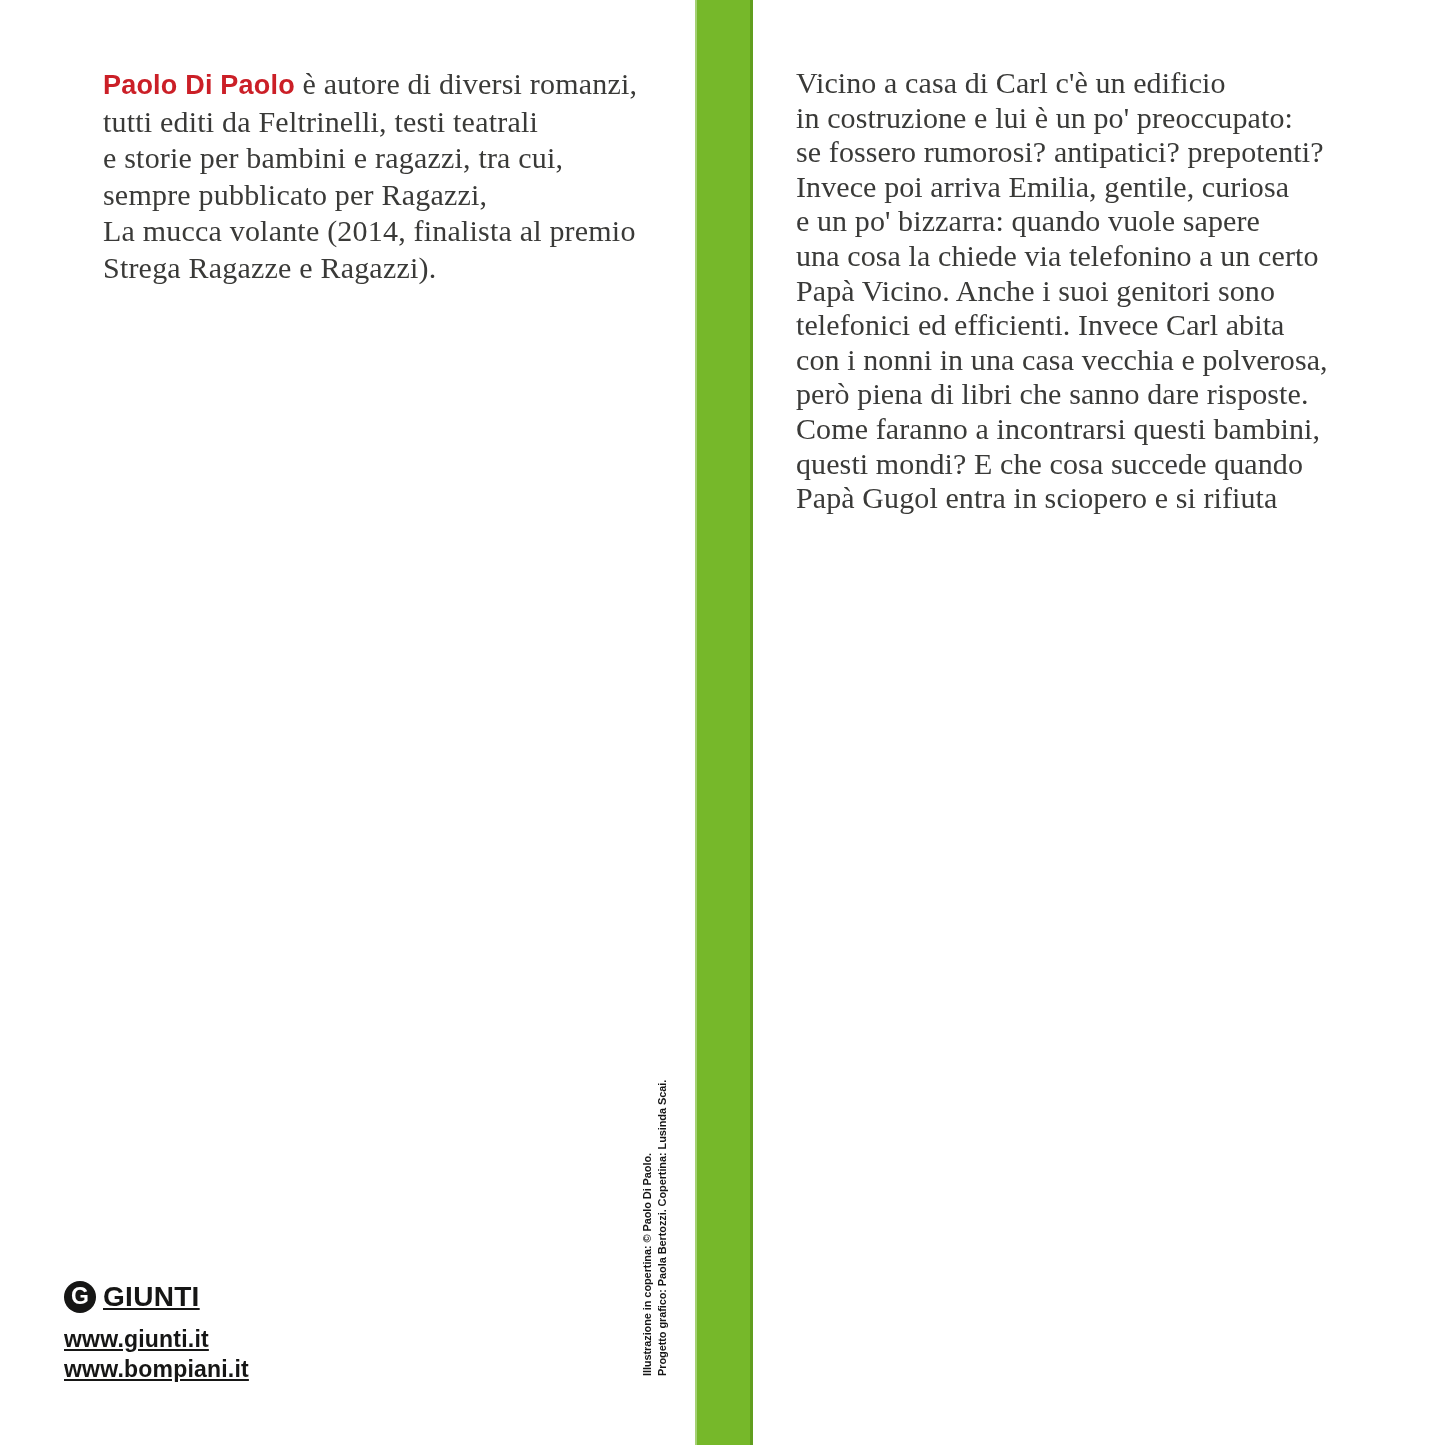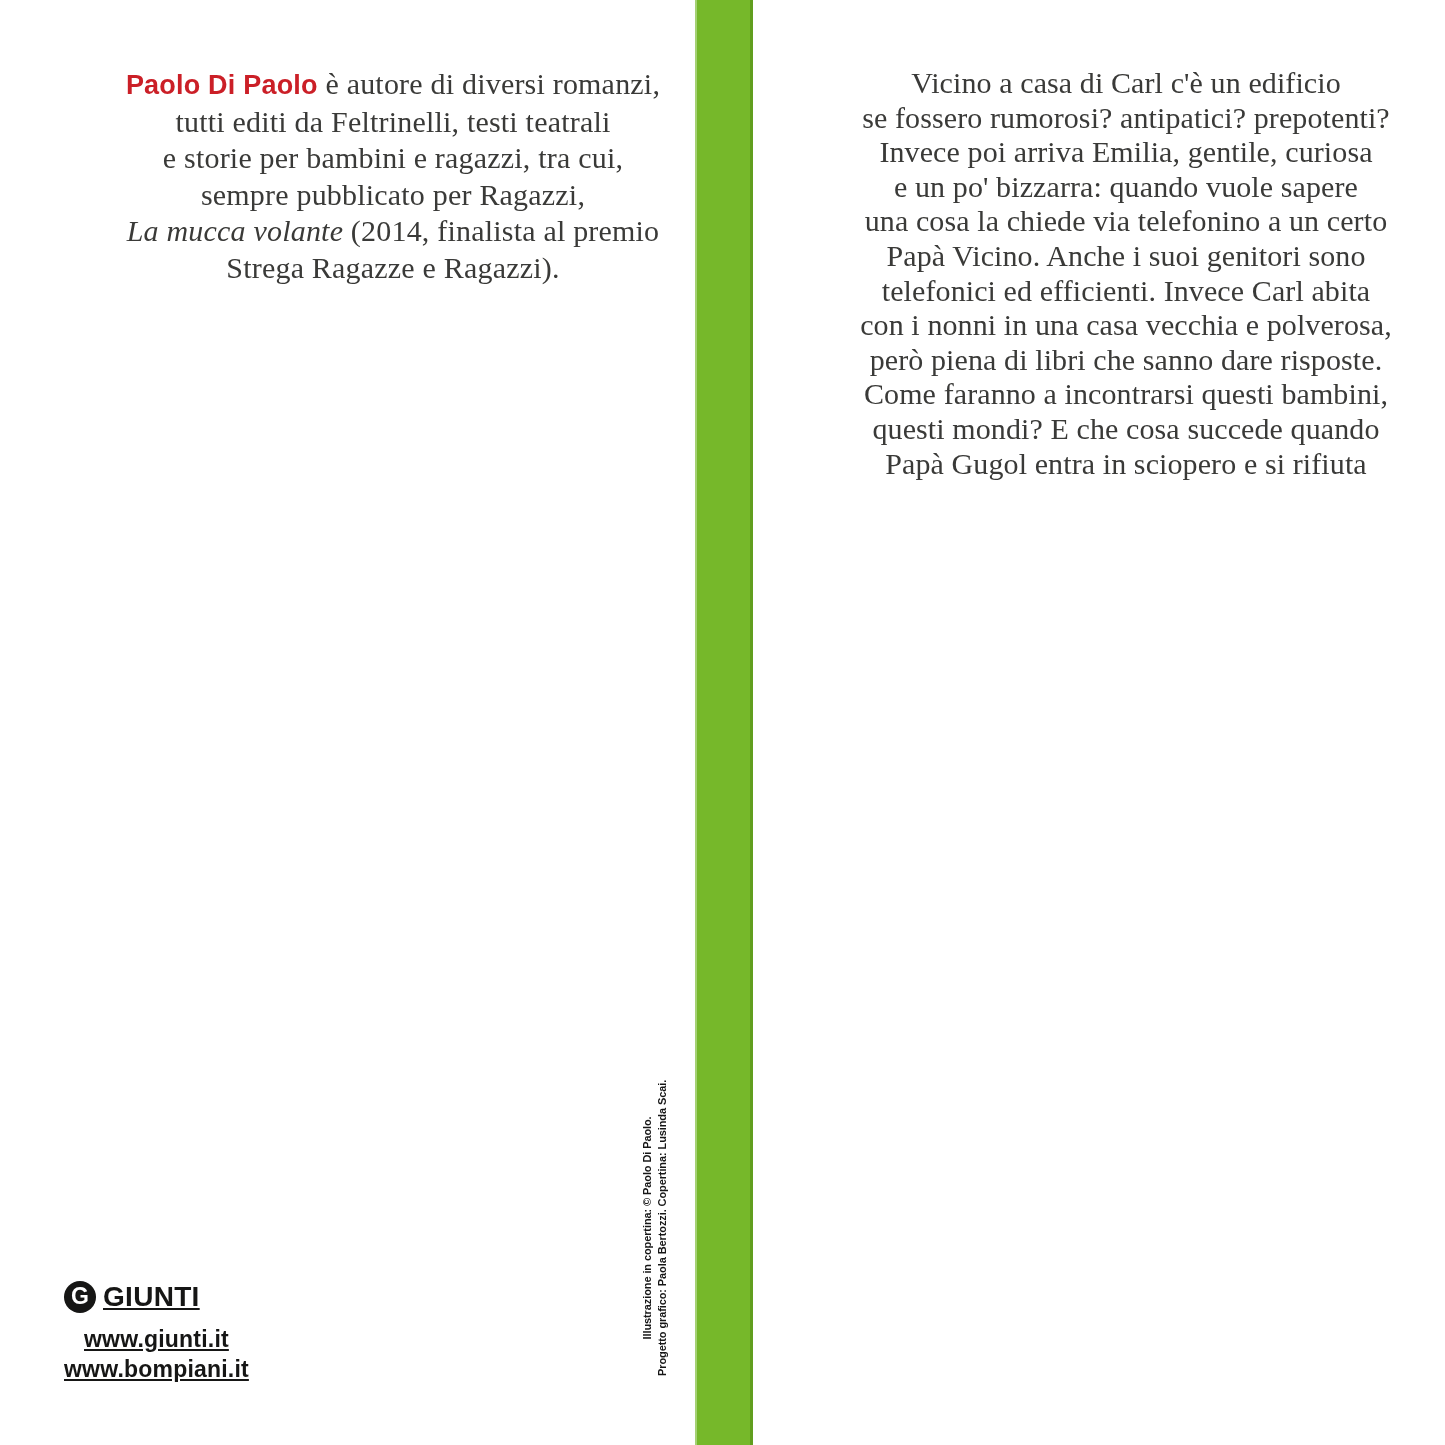--- a/index.html
+++ b/index.html
@@ -3,21 +3,20 @@
 <meta charset="utf-8">
 <style>
   html, body { margin: 0; padding: 0; background: #e8e8e8; }
   .page {
     position: relative;
     width: 1445px;
     height: 1445px;
     background: #ffffff;
     overflow: hidden;
     font-family: "Liberation Serif", serif;
-    text-align: center;
   }
   .stripe {
     position: absolute;
     left: 695px; top: 0;
     width: 58px; height: 100%;
     background: var(--green, #76b82a);
   }
   .stripe::after {
     content: "";
     position: absolute;
@@ -36,34 +35,34 @@
     position: absolute;
     left: 103px; top: 66px;
     width: 580px;
     font-size: 30px;
     line-height: 36.5px;
     color: var(--text, #3a3a38);
     letter-spacing: 0.2px;
   }
   .blurb {
     position: absolute;
-    left: 826px; top: 66px;
+    left: 796px; top: 66px;
     width: 600px;
     font-size: 30px;
     line-height: 34.6px;
     color: var(--text, #3a3a38);
     letter-spacing: 0.1px;
   }
   .seg-author {
     font-family: "Liberation Sans", sans-serif;
     font-weight: 700;
     font-size: 27px;
     color: var(--accent-red, #cb1f27);
   }
-  .seg-italic { font-style: italic; }
+  .seg-italic { }
   .credits {
     position: absolute;
     left: 640px; top: 1376px;
     transform: rotate(-90deg);
     transform-origin: 0 0;
     font-family: "Liberation Sans", sans-serif;
     font-weight: 700;
     font-size: 11px;
     line-height: 15px;
     letter-spacing: -0.1px;
@@ -115,20 +114,21 @@
       <div><span class="seg-author">Paolo Di Paolo</span><span class="seg-normal"> è autore di diversi romanzi,</span></div>
       <div><span class="seg-normal">tutti editi da Feltrinelli, testi teatrali</span></div>
       <div><span class="seg-normal">e storie per bambini e ragazzi, tra cui,</span></div>
       <div><span class="seg-normal">sempre pubblicato per Ragazzi,</span></div>
       <div><span class="seg-italic">La mucca volante</span><span class="seg-normal"> (2014, finalista al premio</span></div>
       <div><span class="seg-normal">Strega Ragazze e Ragazzi).</span></div>
     </div>
 
   <div class="blurb">
       <div>Vicino a casa di Carl c'è un edificio</div>
+      <div>in costruzione e lui è un po' preoccupato:</div>
       <div>se fossero rumorosi? antipatici? prepotenti?</div>
       <div>Invece poi arriva Emilia, gentile, curiosa</div>
       <div>e un po' bizzarra: quando vuole sapere</div>
       <div>una cosa la chiede via telefonino a un certo</div>
       <div>Papà Vicino. Anche i suoi genitori sono</div>
       <div>telefonici ed efficienti. Invece Carl abita</div>
       <div>con i nonni in una casa vecchia e polverosa,</div>
       <div>però piena di libri che sanno dare risposte.</div>
       <div>Come faranno a incontrarsi questi bambini,</div>
       <div>questi mondi? E che cosa succede quando</div>

